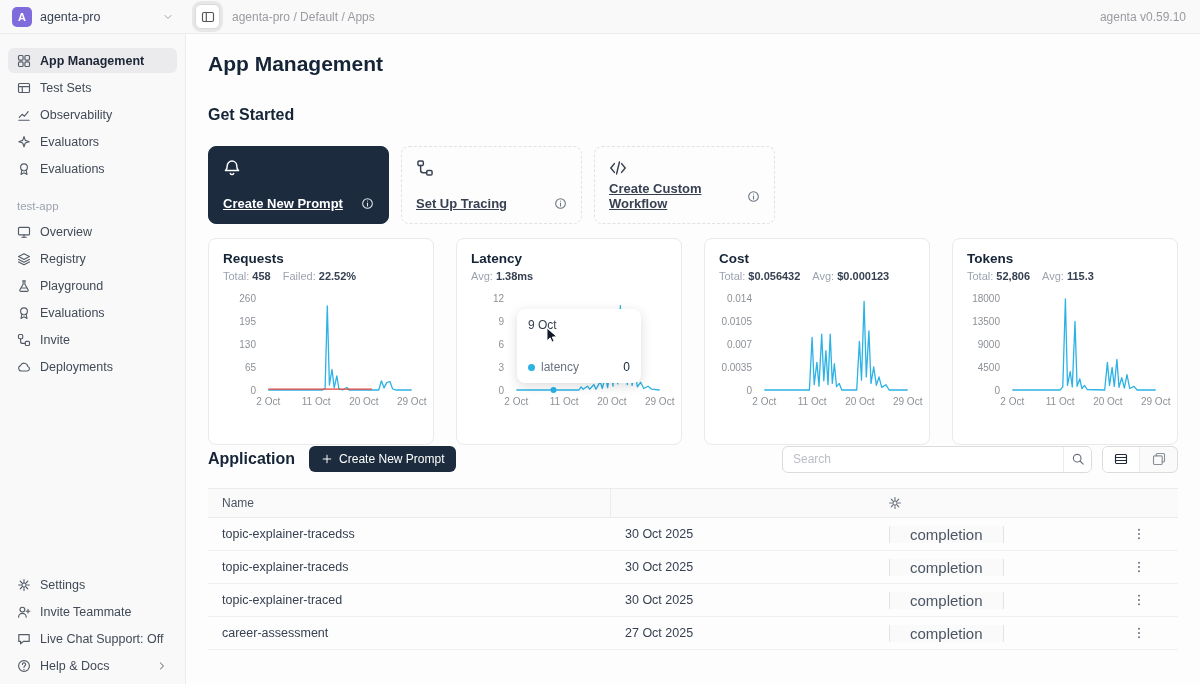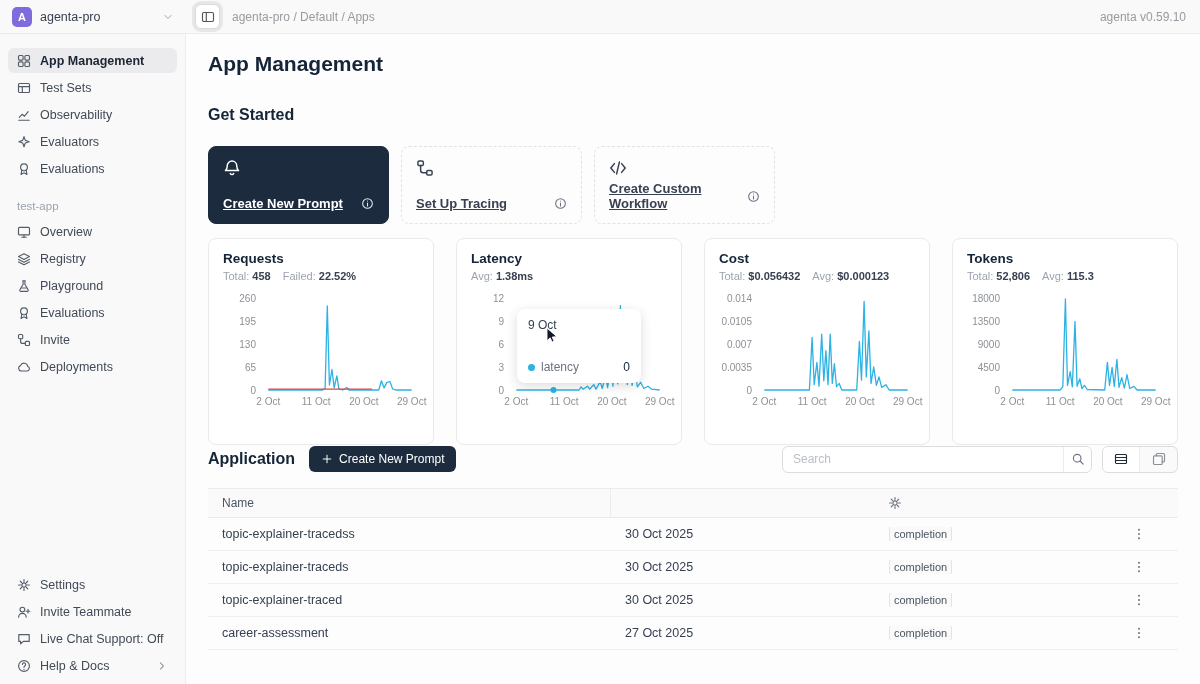--- a/index.html
+++ b/index.html
@@ -94,21 +94,21 @@
   .th { padding:0 14px; height:100%; display:flex; align-items:center; }
   .th0, .td0 { width:403px; flex:none; }
   .th1, .td1 { width:264px; flex:none; }
   .th2, .td2 { width:225px; flex:none; }
   .th0, .th1, .th2 { border-right:1px solid #ececec; }
   .th-actions, .td-actions { flex:1; display:flex; align-items:center; justify-content:center; }
   .th-actions .icon-slot, .dots { color:#6b7280; cursor:pointer; }
   .tr { display:flex; height:33px; align-items:center; border-bottom:1px solid #f0f0f2; font-size:12.5px;
         color:#374151; cursor:pointer; }
   .td { padding:0 14px; white-space:nowrap; overflow:hidden; }
-  .tag { font-size:11px; border:1px solid #e3e3e5; background:#fafafa; border-radius:4px; padding:2px 4px;
+  .tag { font-size:15px; border:1px solid #e3e3e5; background:#fafafa; border-radius:4px; padding:2px 20px;
          color:#4b5563; }
 </style>
 </head>
 <body>
 
 <div class="topbar">
   <div class="ws">
     <div class="avatar">A</div>
     <span class="ws-name">agenta-pro</span>
     <span class="ws-chevron icon-slot s12">

